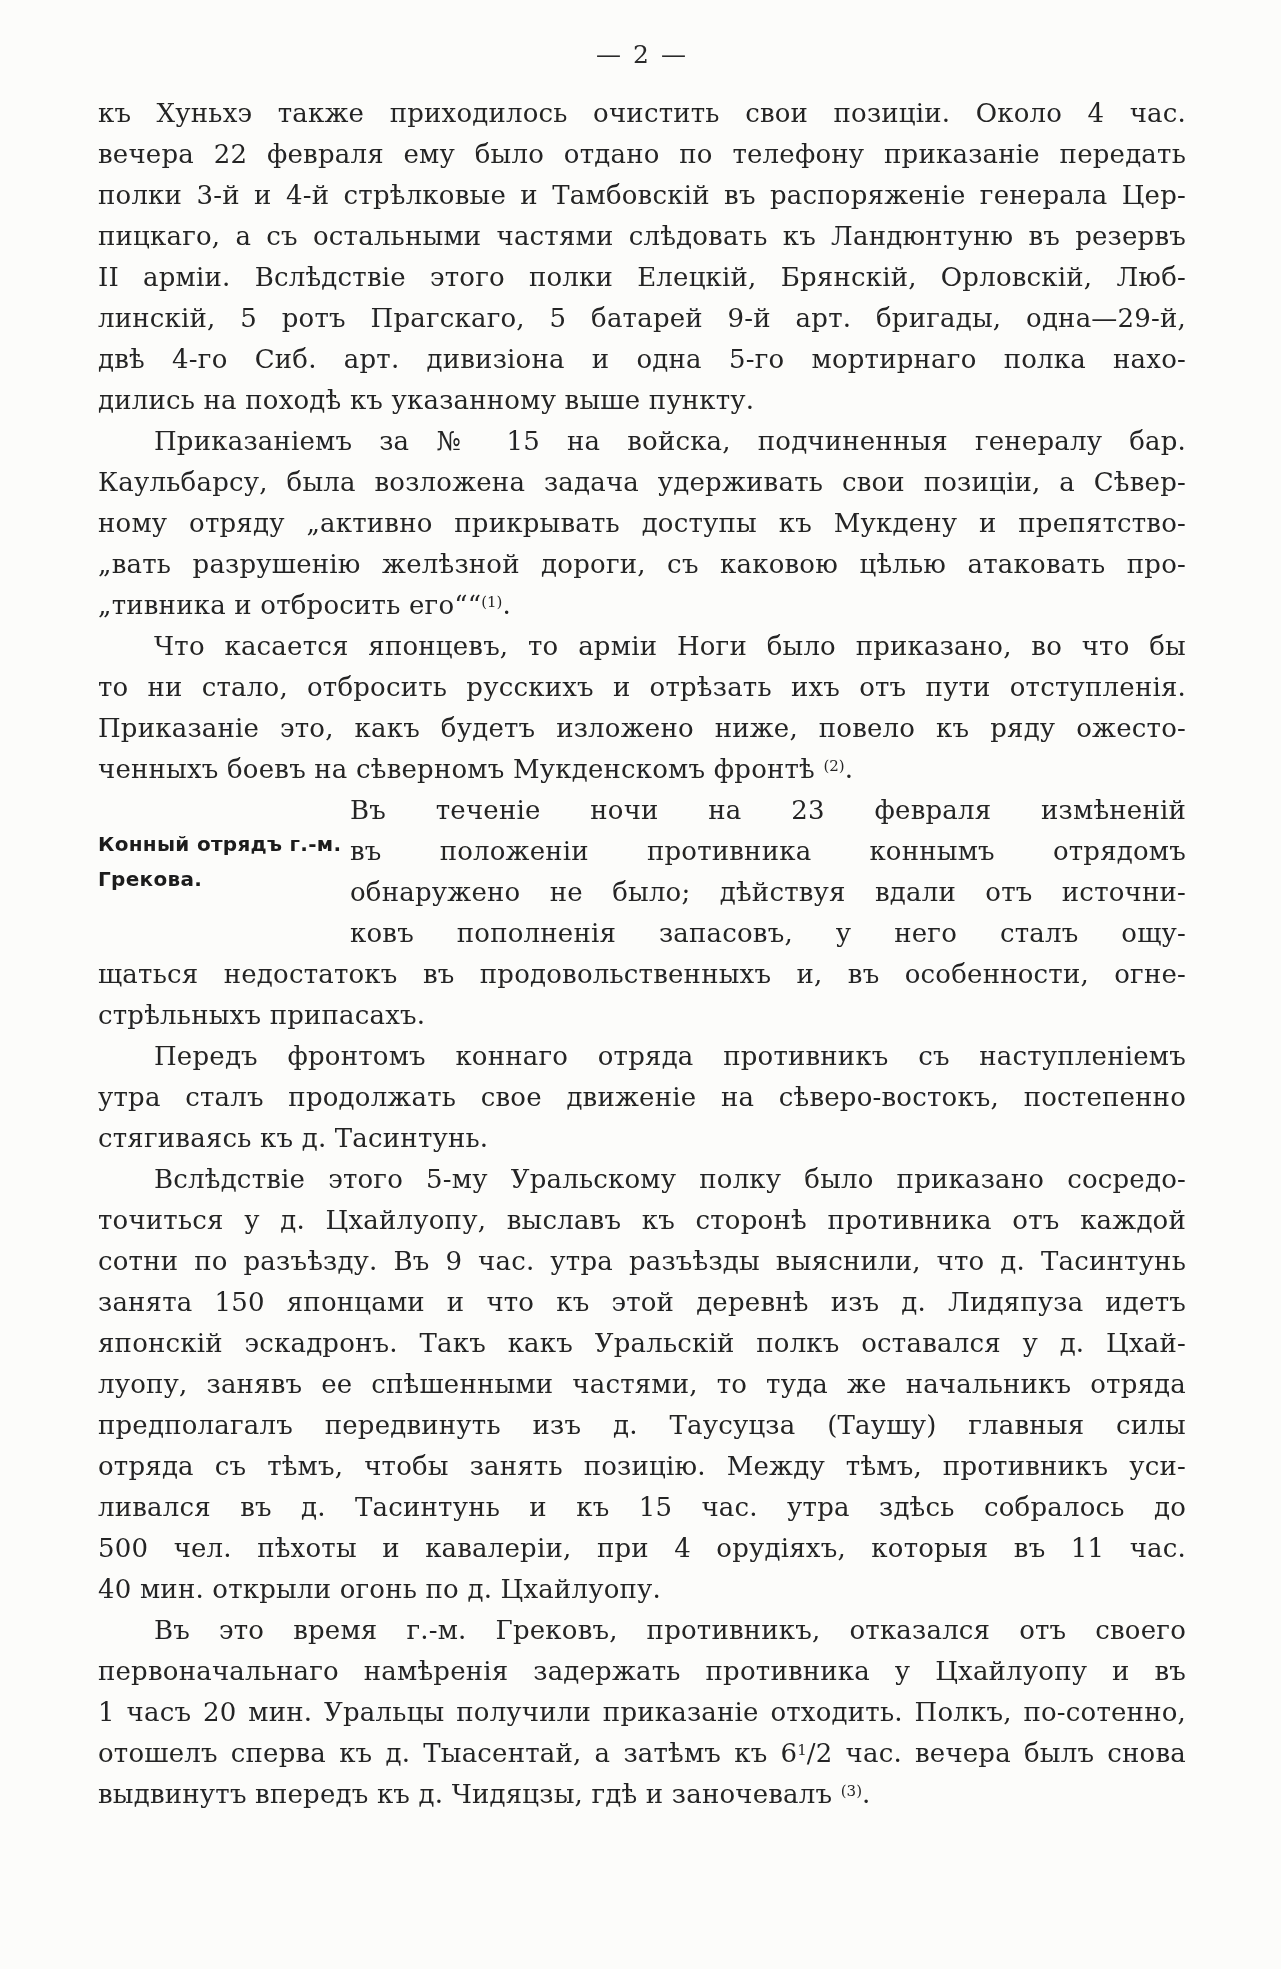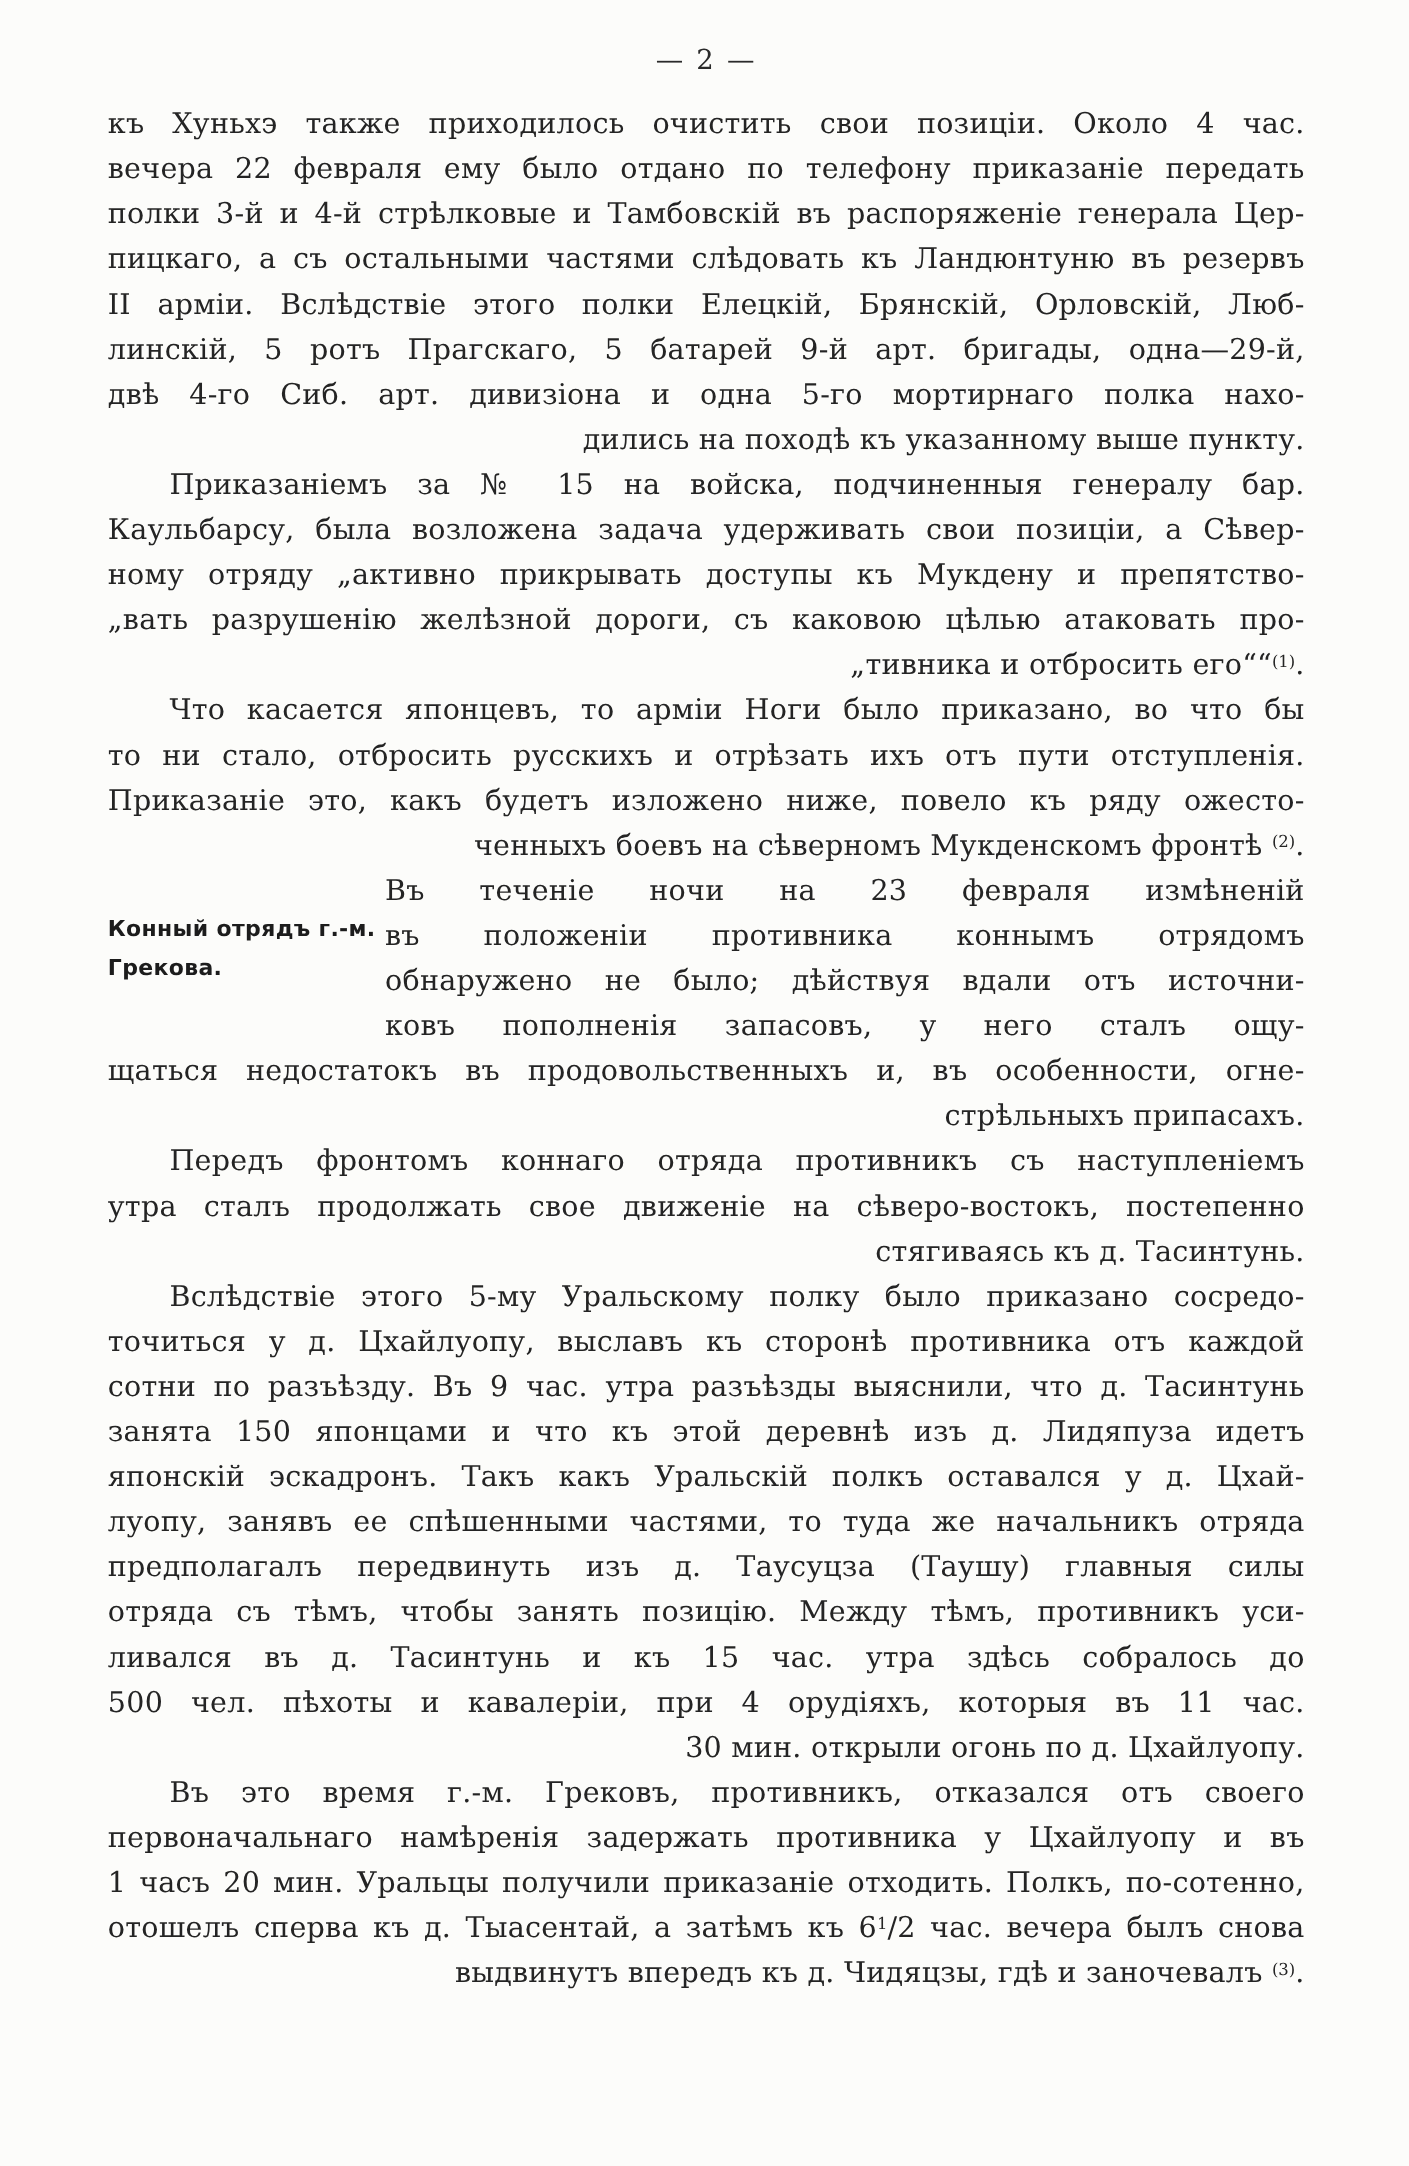--- a/index.html
+++ b/index.html
@@ -25,21 +25,21 @@
   }
 
   .text-block {
     font-size: 26px;
     line-height: 41px;
     letter-spacing: 0.2px;
   }
 
   .para { overflow: visible; }
 
-  .line { text-align: right; }
+  .line { text-align: left; }
   .line.just {
     text-align: justify;
     text-align-last: justify;
   }
   .line.indent { text-indent: 56px; }
 
   .margin-note {
     float: left;
     width: 252px;
     height: 164px;
@@ -112,21 +112,21 @@
         <div class="line just indent">Вслѣдствіе этого 5-му Уральскому полку было приказано сосредо-</div>
         <div class="line just">точиться у д. Цхайлуопу, выславъ къ сторонѣ противника отъ каждой</div>
         <div class="line just">сотни по разъѣзду. Въ 9 час. утра разъѣзды выяснили, что д. Тасинтунь</div>
         <div class="line just">занята 150 японцами и что къ этой деревнѣ изъ д. Лидяпуза идетъ</div>
         <div class="line just">японскій эскадронъ. Такъ какъ Уральскій полкъ оставался у д. Цхай-</div>
         <div class="line just">луопу, занявъ ее спѣшенными частями, то туда же начальникъ отряда</div>
         <div class="line just">предполагалъ передвинуть изъ д. Таусуцза (Таушу) главныя силы</div>
         <div class="line just">отряда съ тѣмъ, чтобы занять позицію. Между тѣмъ, противникъ уси-</div>
         <div class="line just">ливался въ д. Тасинтунь и къ 15 час. утра здѣсь собралось до</div>
         <div class="line just">500 чел. пѣхоты и кавалеріи, при 4 орудіяхъ, которыя въ 11 час.</div>
-        <div class="line">30 мин. открыли огонь по д. Цхайлуопу.</div>
+        <div class="line">40 мин. открыли огонь по д. Цхайлуопу.</div>
       </div>
       <div class="para">
         <div class="line just indent">Въ это время г.-м. Грековъ, противникъ, отказался отъ своего</div>
         <div class="line just">первоначальнаго намѣренія задержать противника у Цхайлуопу и въ</div>
         <div class="line just">1 часъ 20 мин. Уральцы получили приказаніе отходить. Полкъ, по-сотенно,</div>
         <div class="line just">отошелъ сперва къ д. Тыасентай, а затѣмъ къ 6<sup class="fn">1</sup>/2 час. вечера былъ снова</div>
         <div class="line">выдвинутъ впередъ къ д. Чидяцзы, гдѣ и заночевалъ <sup class="fn">(3)</sup>.</div>
       </div>
     </div>
 </div>

